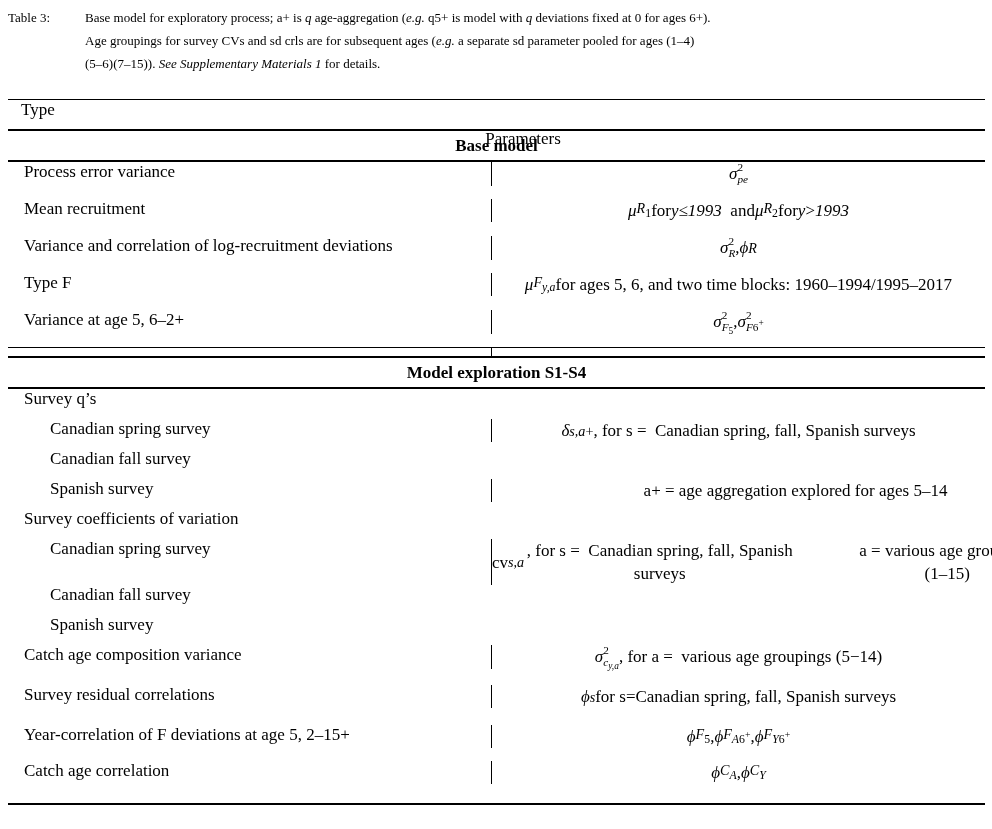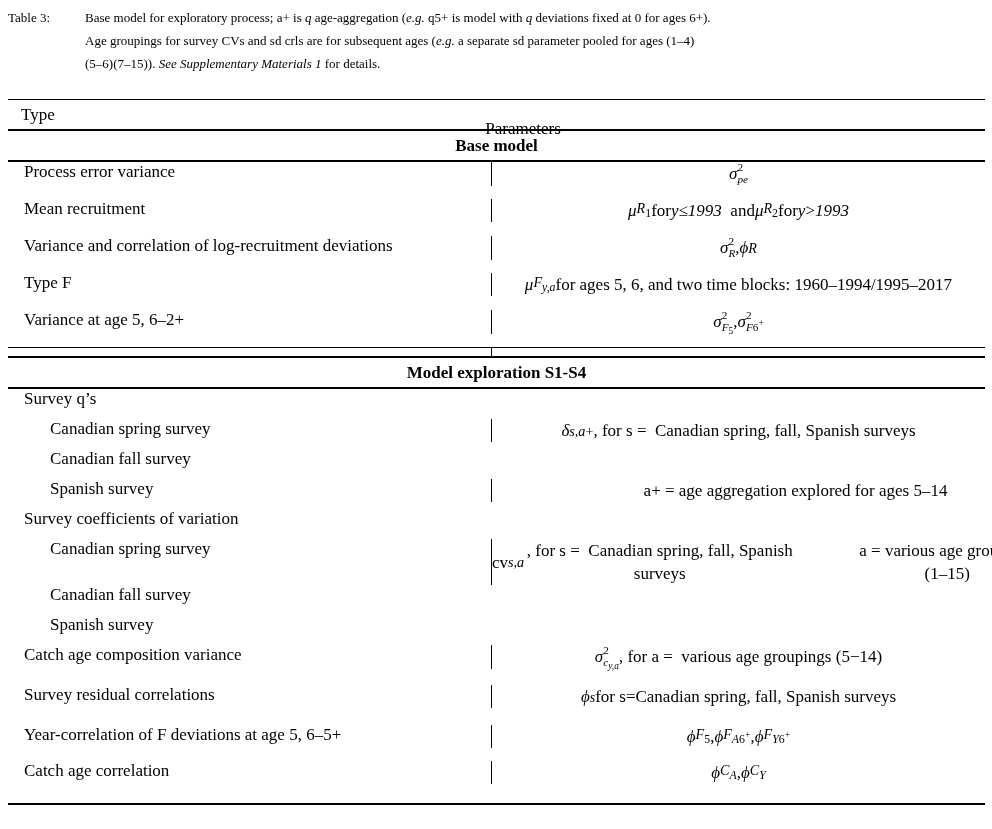--- a/index.html
+++ b/index.html
@@ -12,21 +12,21 @@
   }
   .page{padding:6px 7px 0 8px;box-sizing:border-box;width:992px;}
 
   
   .caption{display:flex;line-height:23px;font-size:13px;margin-bottom:24px;}
   .cap-label{width:77px;flex:none;}
   .cap-text{flex:1;}
 
   
   .table{border-top:1px solid #000;}
-  .thead{position:relative;height:29px;border-bottom:2px solid #000;display:flex;align-items:center;}
+  .thead{position:relative;height:29px;border-bottom:2px solid #000;display:flex;align-items:flex-start;}
   .th-type{padding-left:13px;}
   .th-params{position:absolute;left:515px;transform:translateX(-50%);margin-top:29px;}
 
   .band{height:29px;border-bottom:2px solid #000;display:flex;align-items:center;justify-content:center;font-weight:bold;}
   .band2{border-top:2px solid #000;}
 
   .body .row{display:flex;align-items:flex-start;}
   .cl{width:483px;flex:none;display:flex;align-items:center;padding-left:16px;box-sizing:border-box;}
   .cl.indent{padding-left:42px;}
   .cr{flex:1;border-left:1px solid #000;display:flex;align-items:center;justify-content:center;text-align:center;line-height:23px;}
@@ -153,21 +153,21 @@
         <div class="cr"><i>σ</i><span class="ss">
               <span>2</span>
               <span><i>c</i><sub><i>y,a</i></sub></span>
             </span> , for a&nbsp;=&nbsp; various age groupings (5−14)</div>
       </div>
       <div class="row h40">
         <div class="cl">Survey residual correlations</div>
         <div class="cr"><i>ϕ</i><sub><i>s</i></sub> for s=Canadian spring, fall, Spanish surveys</div>
       </div>
       <div class="row h36">
-        <div class="cl">Year-correlation of F deviations at age 5, 6–5+</div>
+        <div class="cl">Year-correlation of F deviations at age 5, 2–15+</div>
         <div class="cr"><i>ϕ</i><sub><i>F</i><sub>5</sub></sub>, <i>ϕ</i><sub><i>F</i><sub><i>A</i>6<sup>+</sup></sub></sub>, <i>ϕ</i><sub><i>F</i><sub><i>Y</i>6<sup>+</sup></sub></sub></div>
       </div>
       <div class="row h36">
         <div class="cl">Catch age correlation</div>
         <div class="cr"><i>ϕ</i><sub><i>C</i><sub><i>A</i></sub></sub>, <i>ϕ</i><sub><i>C</i><sub><i>Y</i></sub></sub></div>
       </div>
       <div class="row endsp">
         <div class="cl"></div>
           <div class="cr"></div>
       </div>

